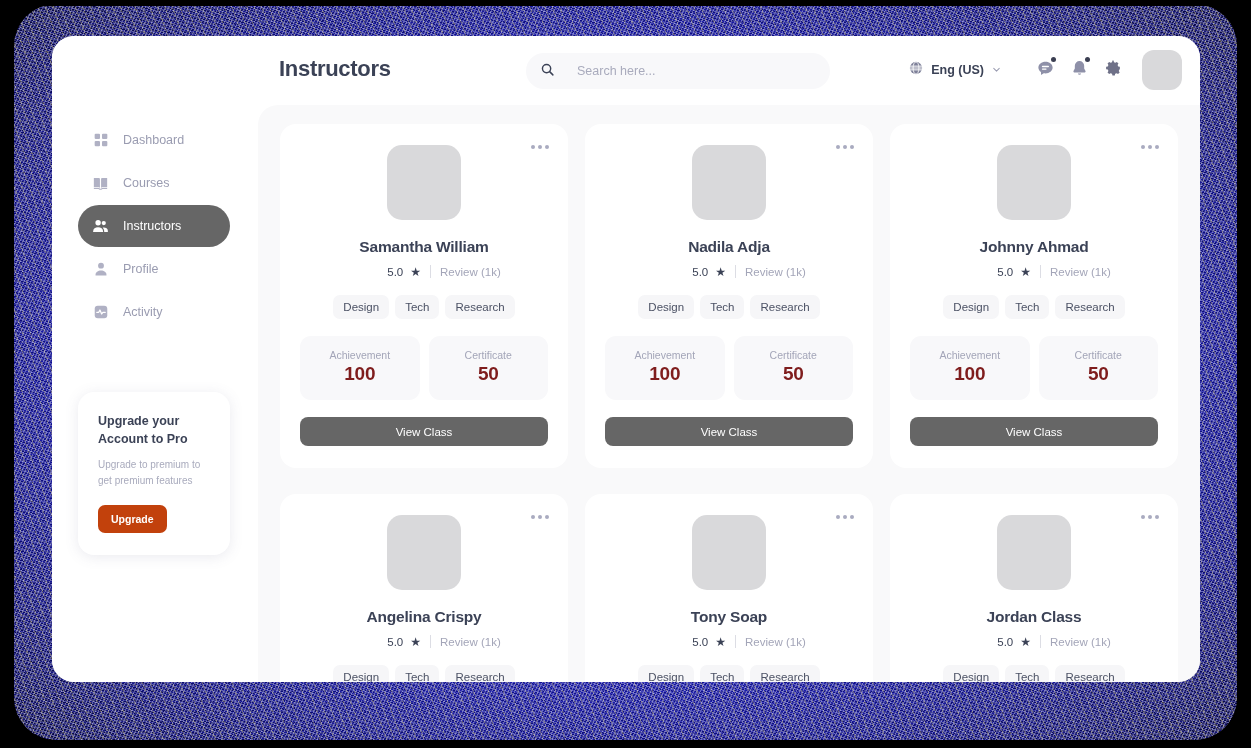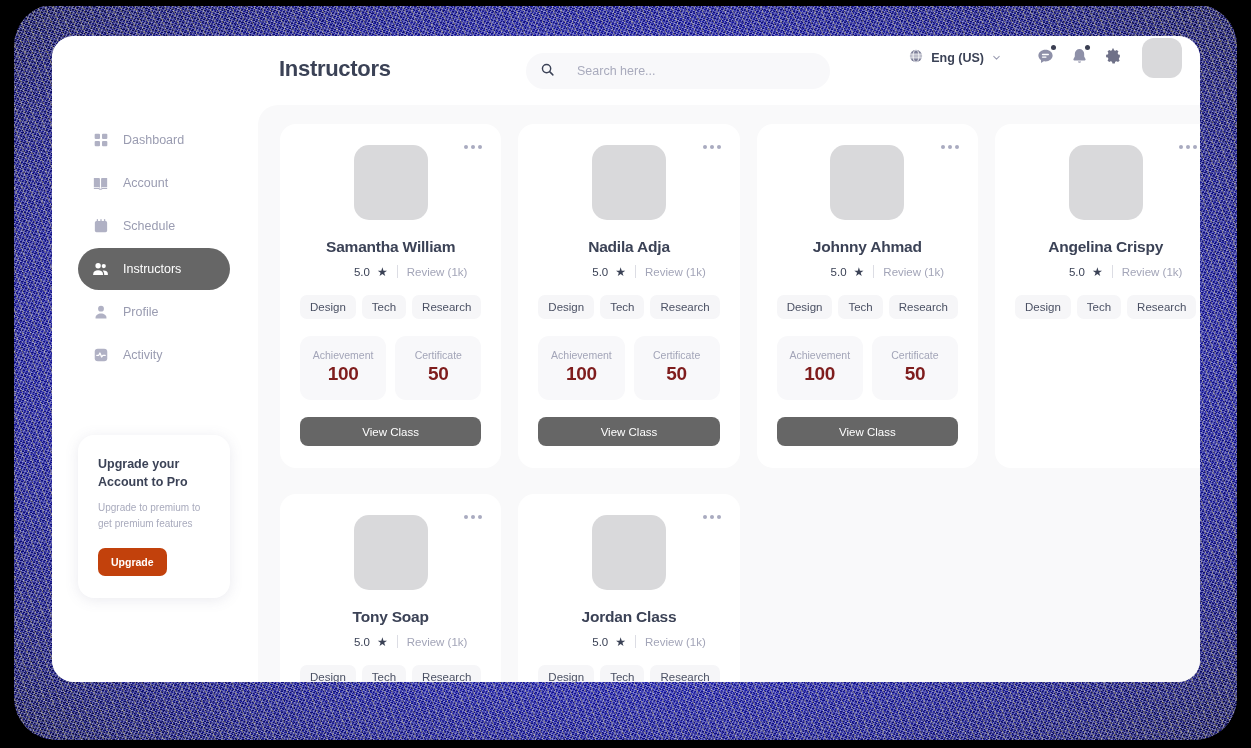--- a/index.html
+++ b/index.html
@@ -110,21 +110,21 @@
     background: transparent;
     font-family: "Liberation Sans", sans-serif;
     font-size: 12.5px;
     color: #8e90a6;
   }
   .search-input::placeholder { color: #a9abbd; }
 
   .header-right {
     position: absolute;
     right: 18px;
-    top: 2px;
+    top: 14px;
     display: flex;
     align-items: center;
     gap: 0;
   }
   .lang {
     display: flex;
     align-items: center;
     gap: 7px;
     margin-right: 26px;
     cursor: pointer;
@@ -239,21 +239,21 @@
   
   .content {
     flex: 1;
     background: #f9f9fa;
     border-top-left-radius: 20px;
     padding: 19px 22px 0 22px;
     overflow: hidden;
   }
   .card-grid {
     display: grid;
-    grid-template-columns: repeat(4, 1fr);
+    grid-template-columns: repeat(3, 1fr);
     gap: 26px 17px;
   }
 
   .icard {
     background: #ffffff;
     border-radius: 16px;
     padding: 18px 20px 22px 20px;
     position: relative;
     display: flex;
     flex-direction: column;
@@ -439,34 +439,23 @@
           <span class="nav-label">Dashboard</span>
         </div>
 
         <div class="nav-item">
           <span class="nav-icon">
             <svg width="17" height="17" viewBox="0 0 24 24">
               <path d="M2.6 4.2h7c.9 0 1.6.7 1.6 1.6v12.4c-.5-.8-1.4-1.3-2.4-1.3H2.6V4.2zm18.8 0h-7c-.9 0-1.6.7-1.6 1.6v12.4c.5-.8 1.4-1.3 2.4-1.3h6.2V4.2z"></path>
               <path d="M2.6 18.1h6.2c1 0 1.9.5 2.4 1.3h1.6c.5-.8 1.4-1.3 2.4-1.3h6.2v1.5h-6.2c-.8 0-1.5.4-1.8 1.1h-2.8c-.4-.7-1-1.1-1.8-1.1H2.6v-1.5z"></path>
             </svg>
           </span>
-          <span class="nav-label">Account</span>
-        </div>
-
-        <div class="nav-item">
-          <span class="nav-icon">
-            <svg width="16" height="16" viewBox="0 0 24 24">
-              <rect x="2.8" y="4.6" width="18.4" height="16.6" rx="2.4"></rect>
-              <rect x="5.6" y="1.6" width="2" height="4.4" rx="1"></rect>
-              <rect x="11" y="1.6" width="2" height="4.4" rx="1"></rect>
-              <rect x="16.4" y="1.6" width="2" height="4.4" rx="1"></rect>
-            </svg>
-          </span>
-          <span class="nav-label">Schedule</span>
-        </div>
+          <span class="nav-label">Courses</span>
+        </div>
+
 
         <div class="nav-item active">
           <span class="nav-icon">
             <svg width="18" height="18" viewBox="0 0 24 24">
               <circle cx="8.6" cy="7.4" r="3.8"></circle>
               <circle cx="16.6" cy="7.8" r="3"></circle>
               <path d="M1.6 19.4c0-3.6 3.1-5.7 7-5.7s7 2.1 7 5.7v1.2H1.6v-1.2z"></path>
               <path d="M16.6 14.2c3 0 5.8 1.6 5.8 4.6v1.8h-5.2v-1.2c0-2.1-.8-3.8-2.1-5 .5-.1 1-.2 1.5-.2z"></path>
             </svg>
           </span>

